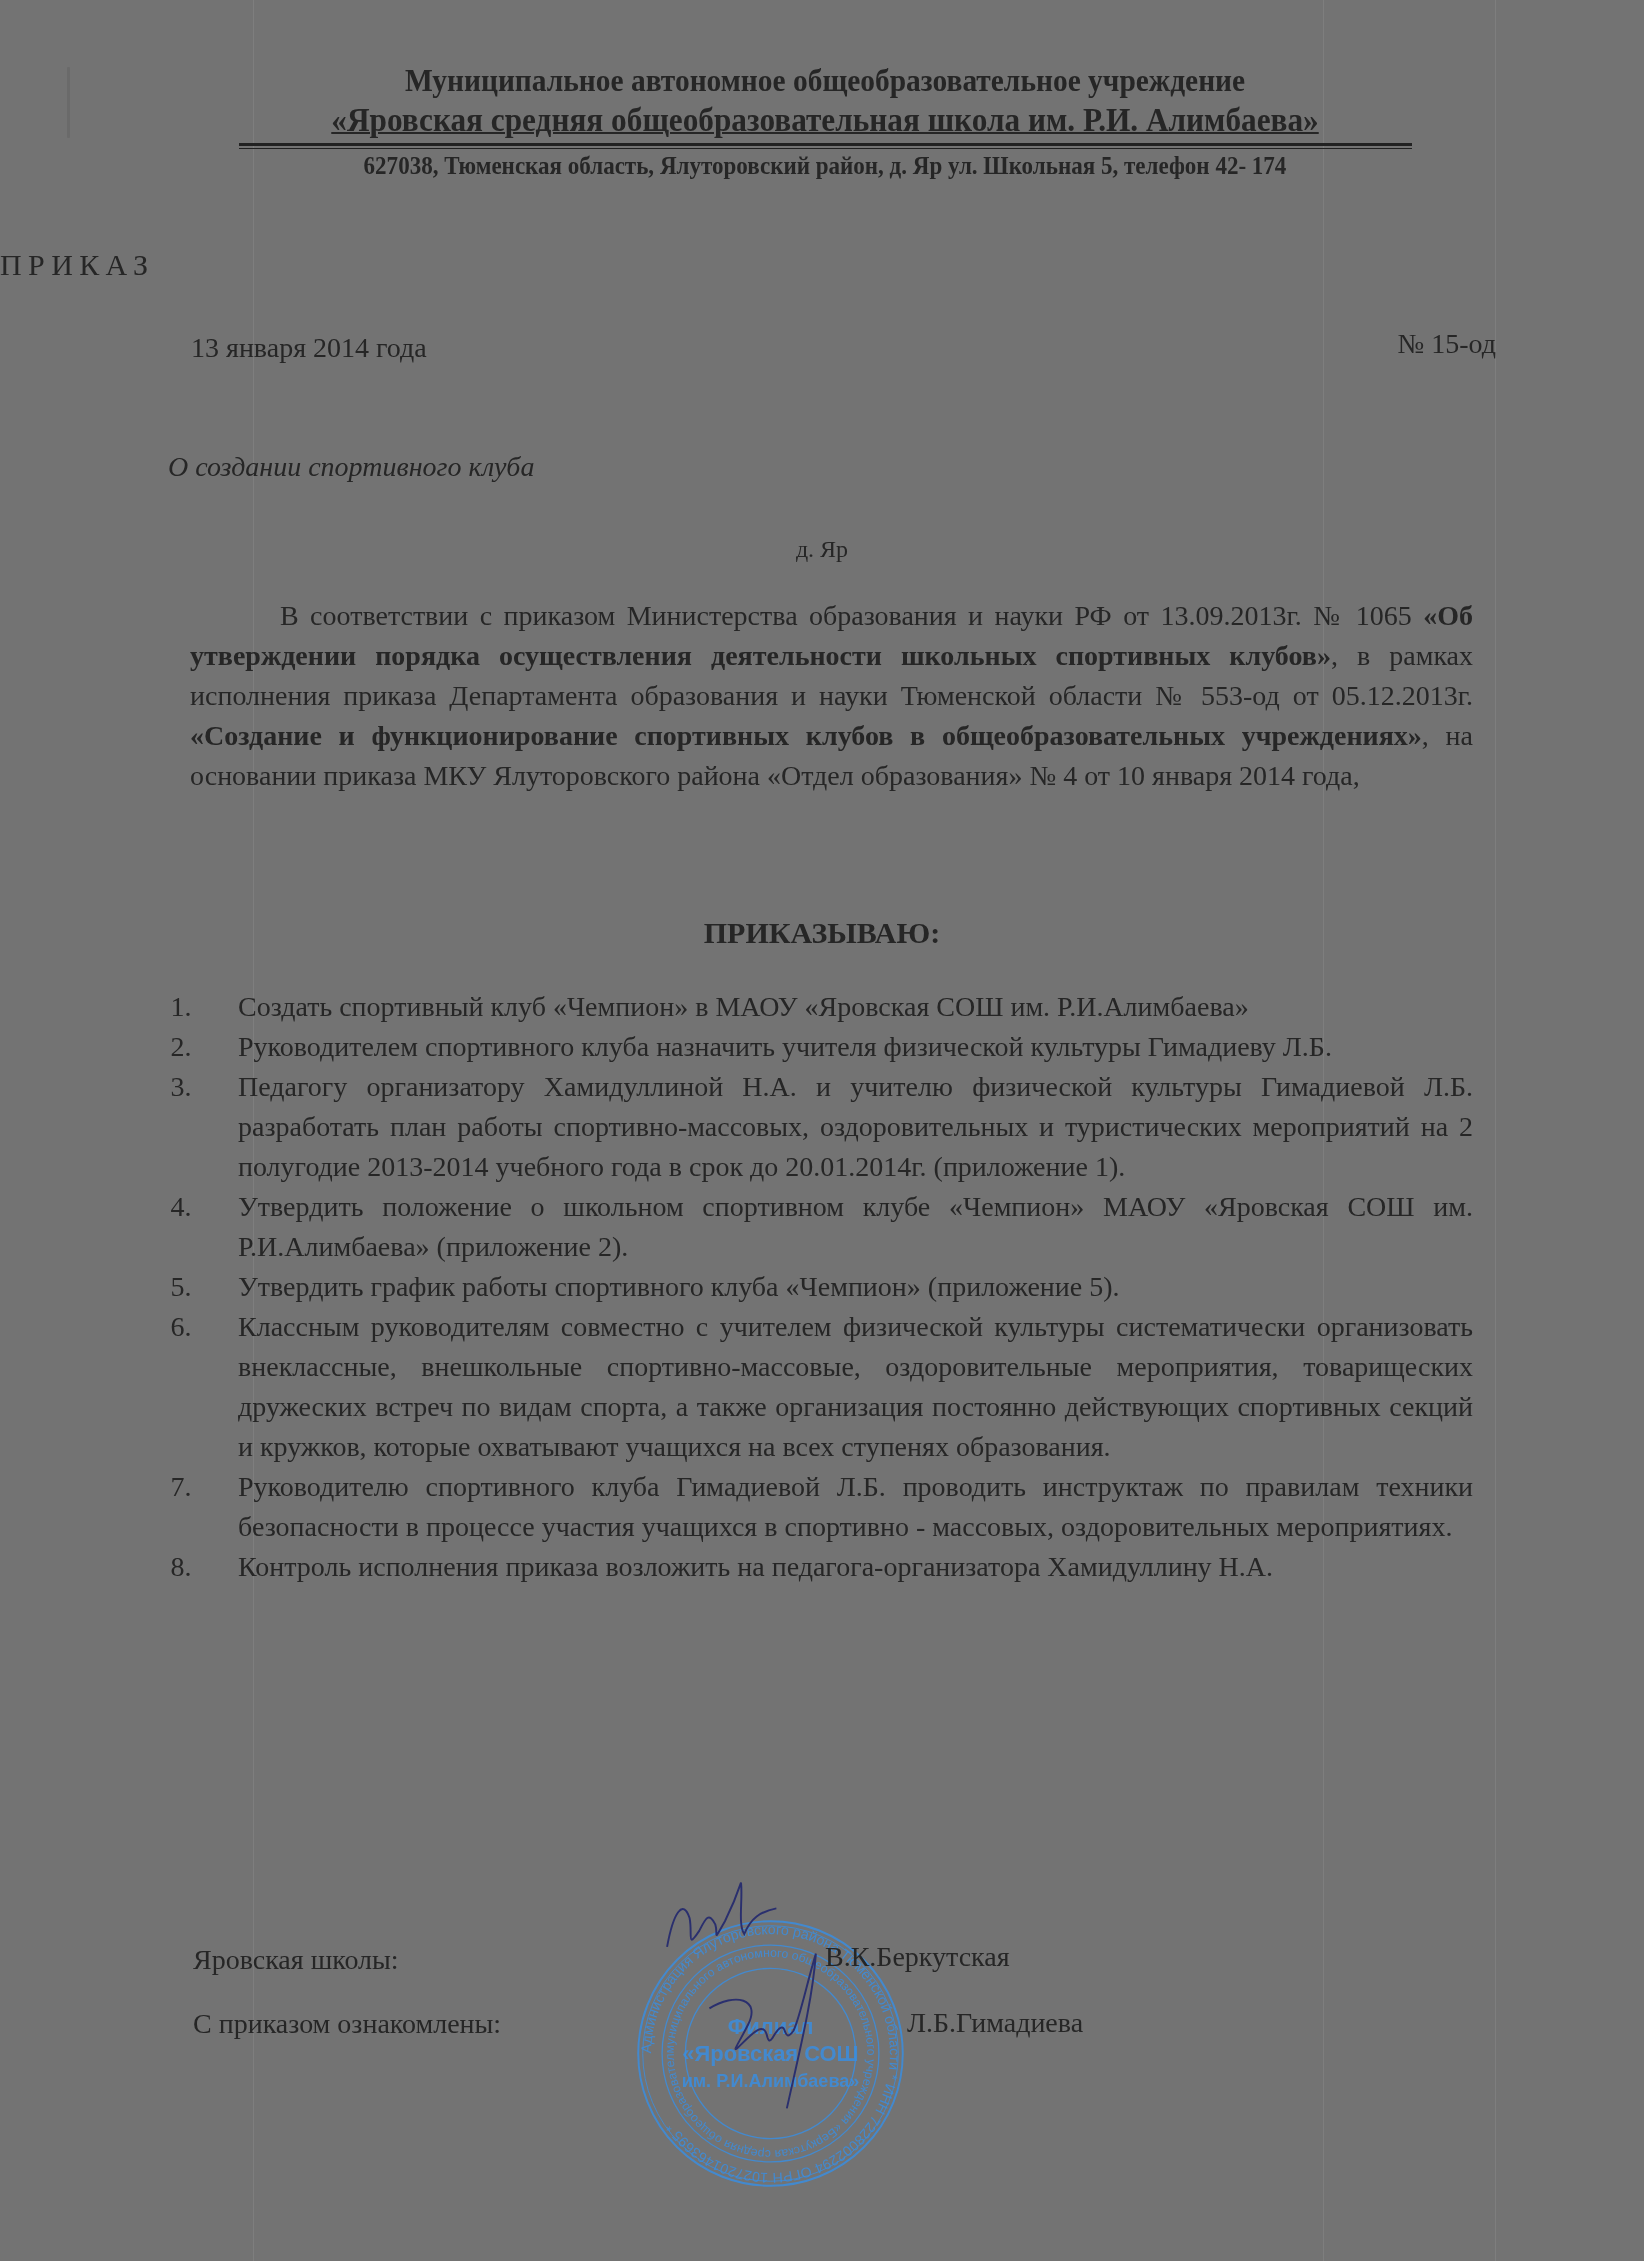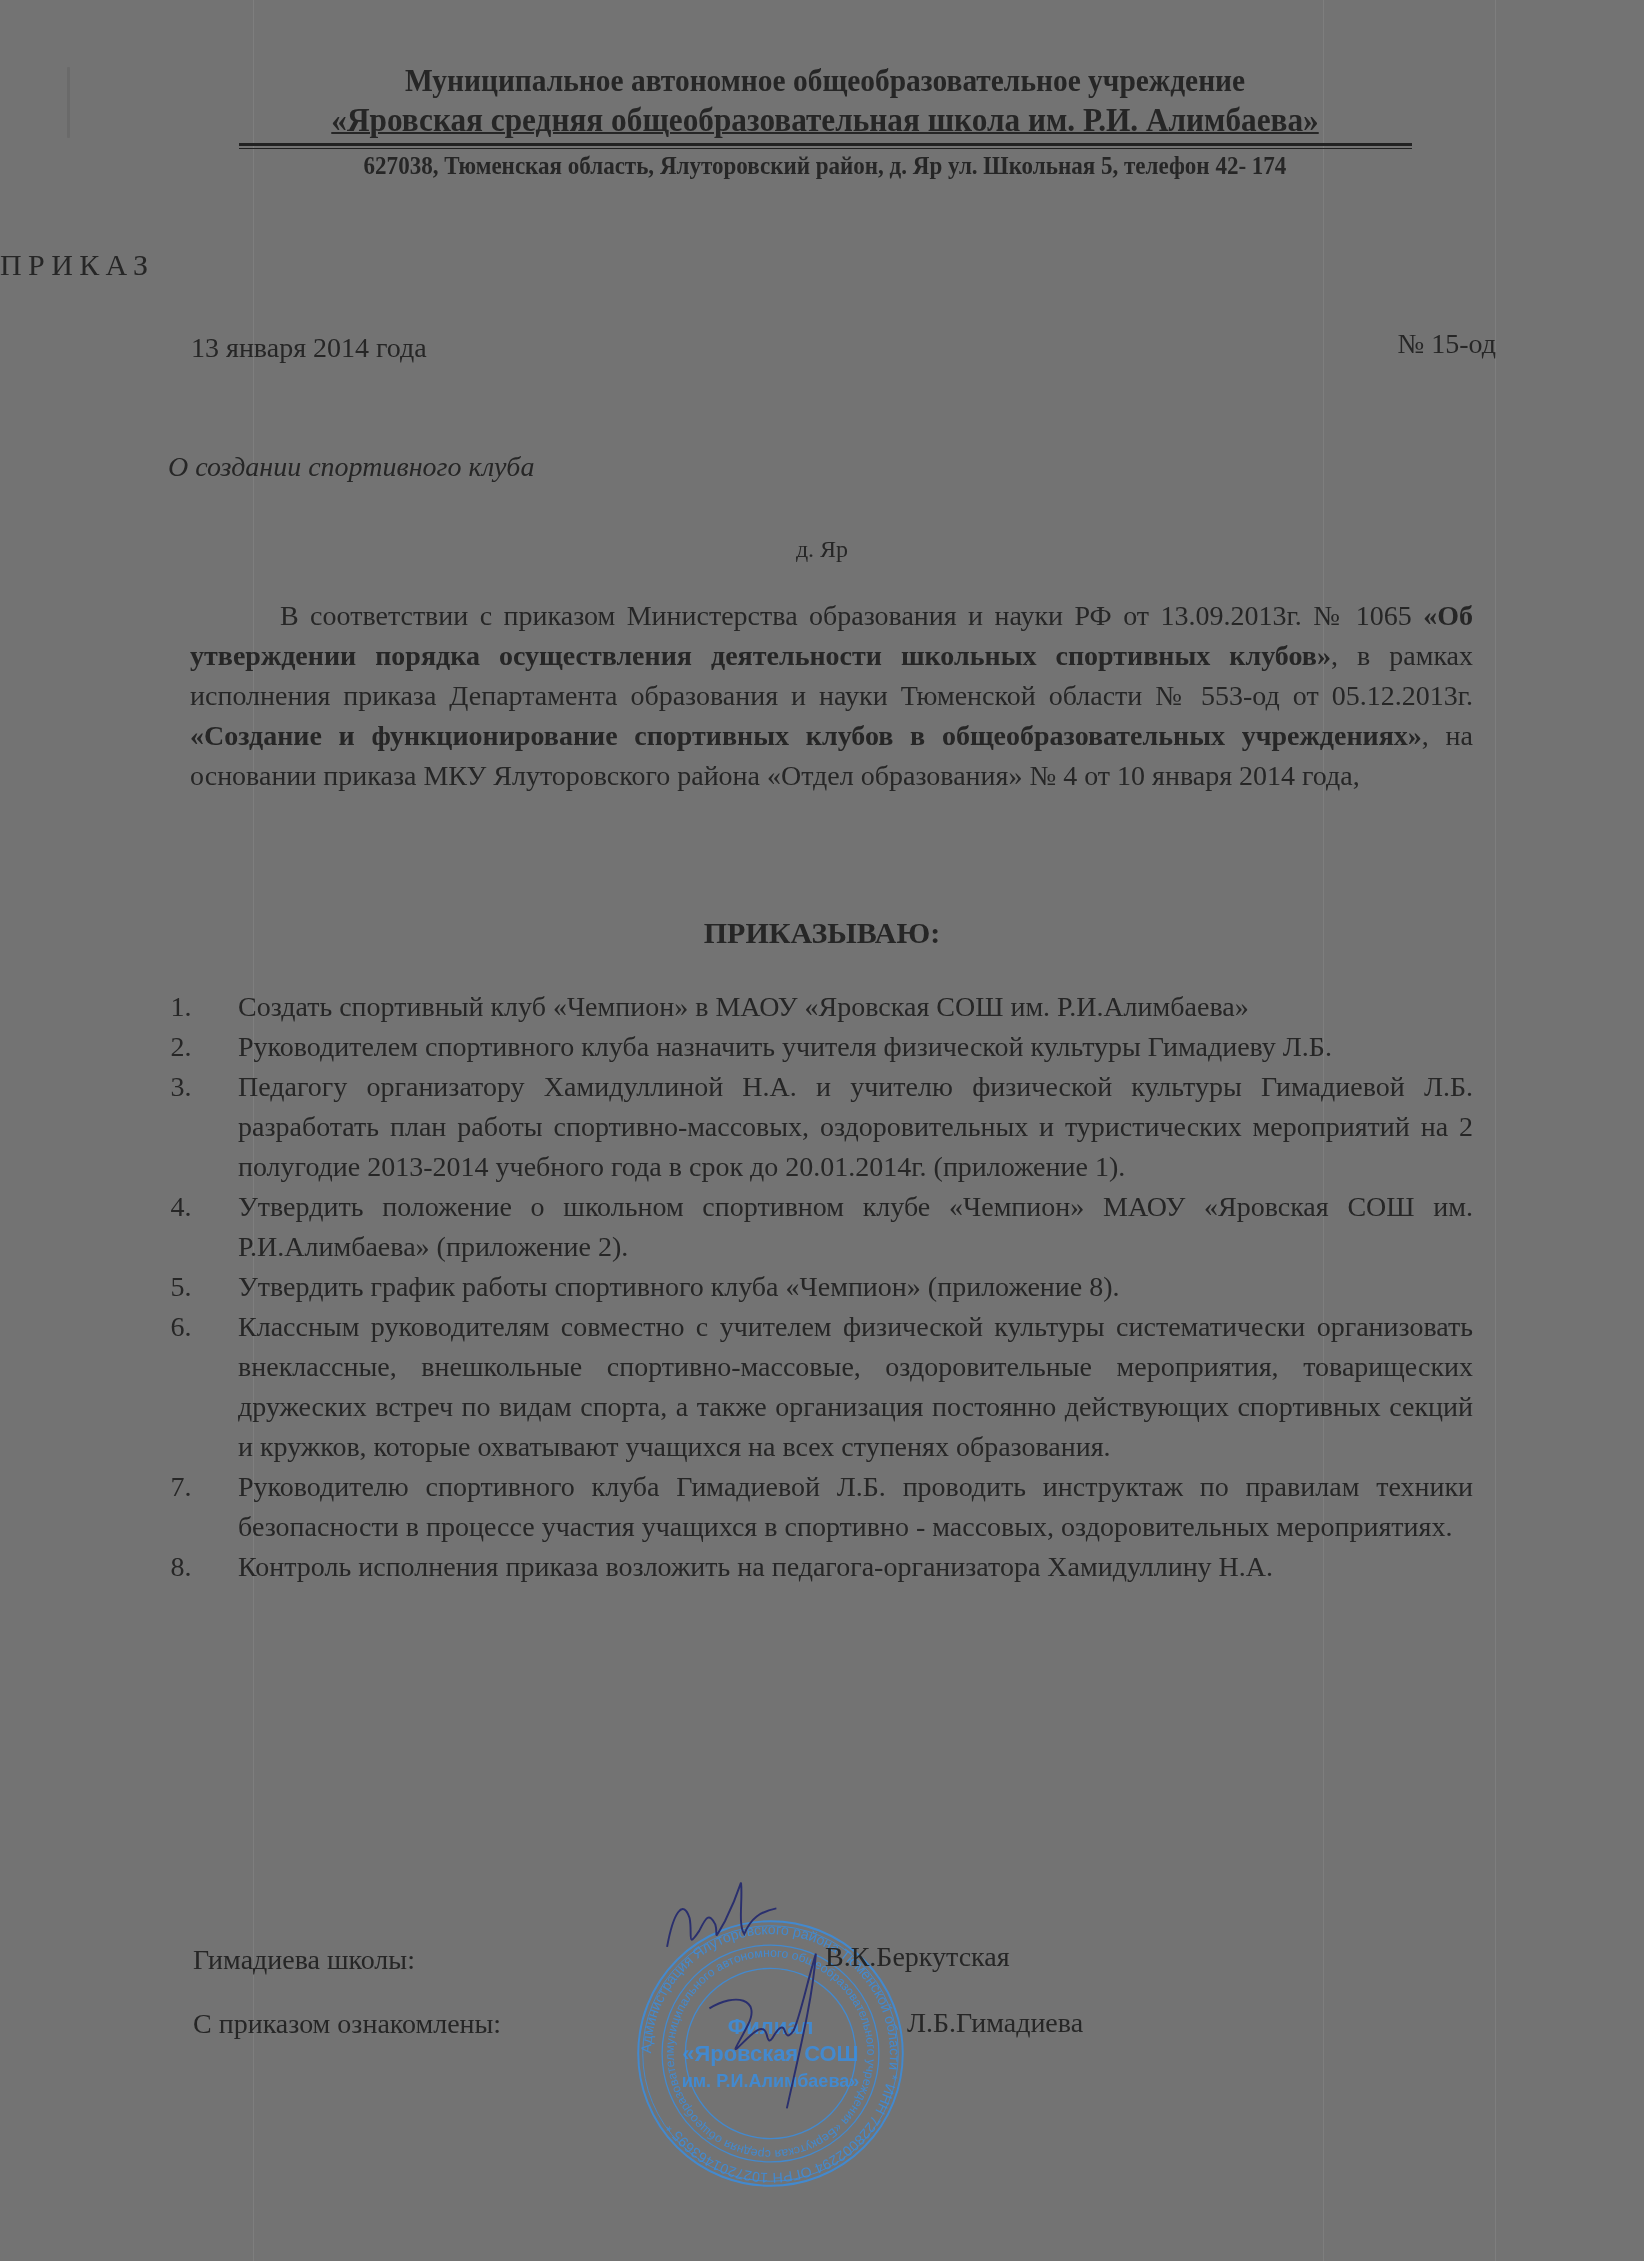--- a/index.html
+++ b/index.html
@@ -63,21 +63,21 @@
 
   <div class="body-text"><span>В соответствии с приказом Министерства образования и науки РФ от 13.09.2013г. №  1065 </span><b>«Об утверждении порядка осуществления деятельности школьных спортивных клубов»</b><span>, в рамках исполнения приказа Департамента образования и науки Тюменской области  № 553-од от 05.12.2013г. </span><b>«Создание и функционирование спортивных клубов в общеобразовательных учреждениях»</b><span>, на основании приказа МКУ Ялуторовского района «Отдел образования» № 4 от 10 января 2014 года,</span></div>
 
   <div class="order-heading">ПРИКАЗЫВАЮ:</div>
 
   <ol class="items">
     <li><span class="num">1.</span><span>Создать спортивный клуб «Чемпион» в МАОУ «Яровская СОШ им. Р.И.Алимбаева»</span></li>
     <li><span class="num">2.</span><span>Руководителем спортивного клуба назначить учителя физической культуры Гимадиеву Л.Б.</span></li>
     <li><span class="num">3.</span><span>Педагогу организатору Хамидуллиной Н.А. и учителю физической культуры Гимадиевой Л.Б. разработать план работы спортивно-массовых, оздоровительных и туристических мероприятий на 2 полугодие 2013-2014 учебного года в срок до 20.01.2014г. (приложение 1).</span></li>
     <li><span class="num">4.</span><span>Утвердить положение о школьном спортивном клубе «Чемпион» МАОУ «Яровская СОШ им. Р.И.Алимбаева» (приложение 2).</span></li>
-    <li><span class="num">5.</span><span>Утвердить график работы спортивного клуба «Чемпион» (приложение 8).</span></li>
+    <li><span class="num">5.</span><span>Утвердить график работы спортивного клуба «Чемпион» (приложение 5).</span></li>
     <li><span class="num">6.</span><span>Классным руководителям совместно с учителем физической культуры систематически организовать внеклассные, внешкольные спортивно-массовые, оздоровительные мероприятия, товарищеских дружеских встреч по видам спорта, а также организация постоянно действующих спортивных секций и кружков, которые охватывают учащихся на всех ступенях образования.</span></li>
     <li><span class="num">7.</span><span>Руководителю спортивного клуба Гимадиевой Л.Б.  проводить инструктаж по правилам техники безопасности в процессе участия учащихся в спортивно - массовых, оздоровительных мероприятиях.</span></li>
     <li><span class="num">8.</span><span>Контроль  исполнения приказа возложить на педагога-организатора Хамидуллину Н.А.</span></li>
   </ol>
 
   <svg class="stamp" viewBox="0 0 420 420" width="271" height="271">
     <defs>
       <path id="ringOuter" d="M210,210 m-185,0 a185,185 0 1,1 370,0 a185,185 0 1,1 -370,0"></path>
       <path id="ringInner" d="M210,210 m-150,0 a150,150 0 1,1 300,0 a150,150 0 1,1 -300,0"></path>
     </defs>
@@ -97,18 +97,18 @@
   </svg>
 
   <svg class="signature" style="left:654px; top:1873px;" width="129" height="90" viewBox="0 0 200 140">
     <path d="M20,115 C30,60 45,40 55,70 C60,95 50,120 70,90 C80,70 85,60 95,80 C100,95 90,110 110,75 C120,55 130,30 135,15 C138,40 130,80 140,95 C150,70 165,60 190,55" fill="none" stroke="#2a2f6e" stroke-width="3"></path>
   </svg>
 
   <svg class="signature" style="left:703px; top:1947px;" width="129" height="168" viewBox="0 0 200 260">
     <path d="M10,95 C50,70 90,80 70,120 C55,150 40,170 60,150 C80,130 95,115 100,140 C105,155 110,130 120,125 C130,120 125,150 140,130 C150,110 160,60 175,10 C170,80 150,160 130,250" fill="none" stroke="#2a2f6e" stroke-width="3"></path>
   </svg>
 
-  <div class="sign-row director-label">Гимадиева школы:</div>
+  <div class="sign-row director-label">Яровская школы:</div>
   <div class="sign-row director-name">В.К.Беркутская</div>
   <div class="sign-row ack-label">С приказом ознакомлены:</div>
   <div class="sign-row ack-name">Л.Б.Гимадиева</div>
 </div>
 
 
 </body></html>

